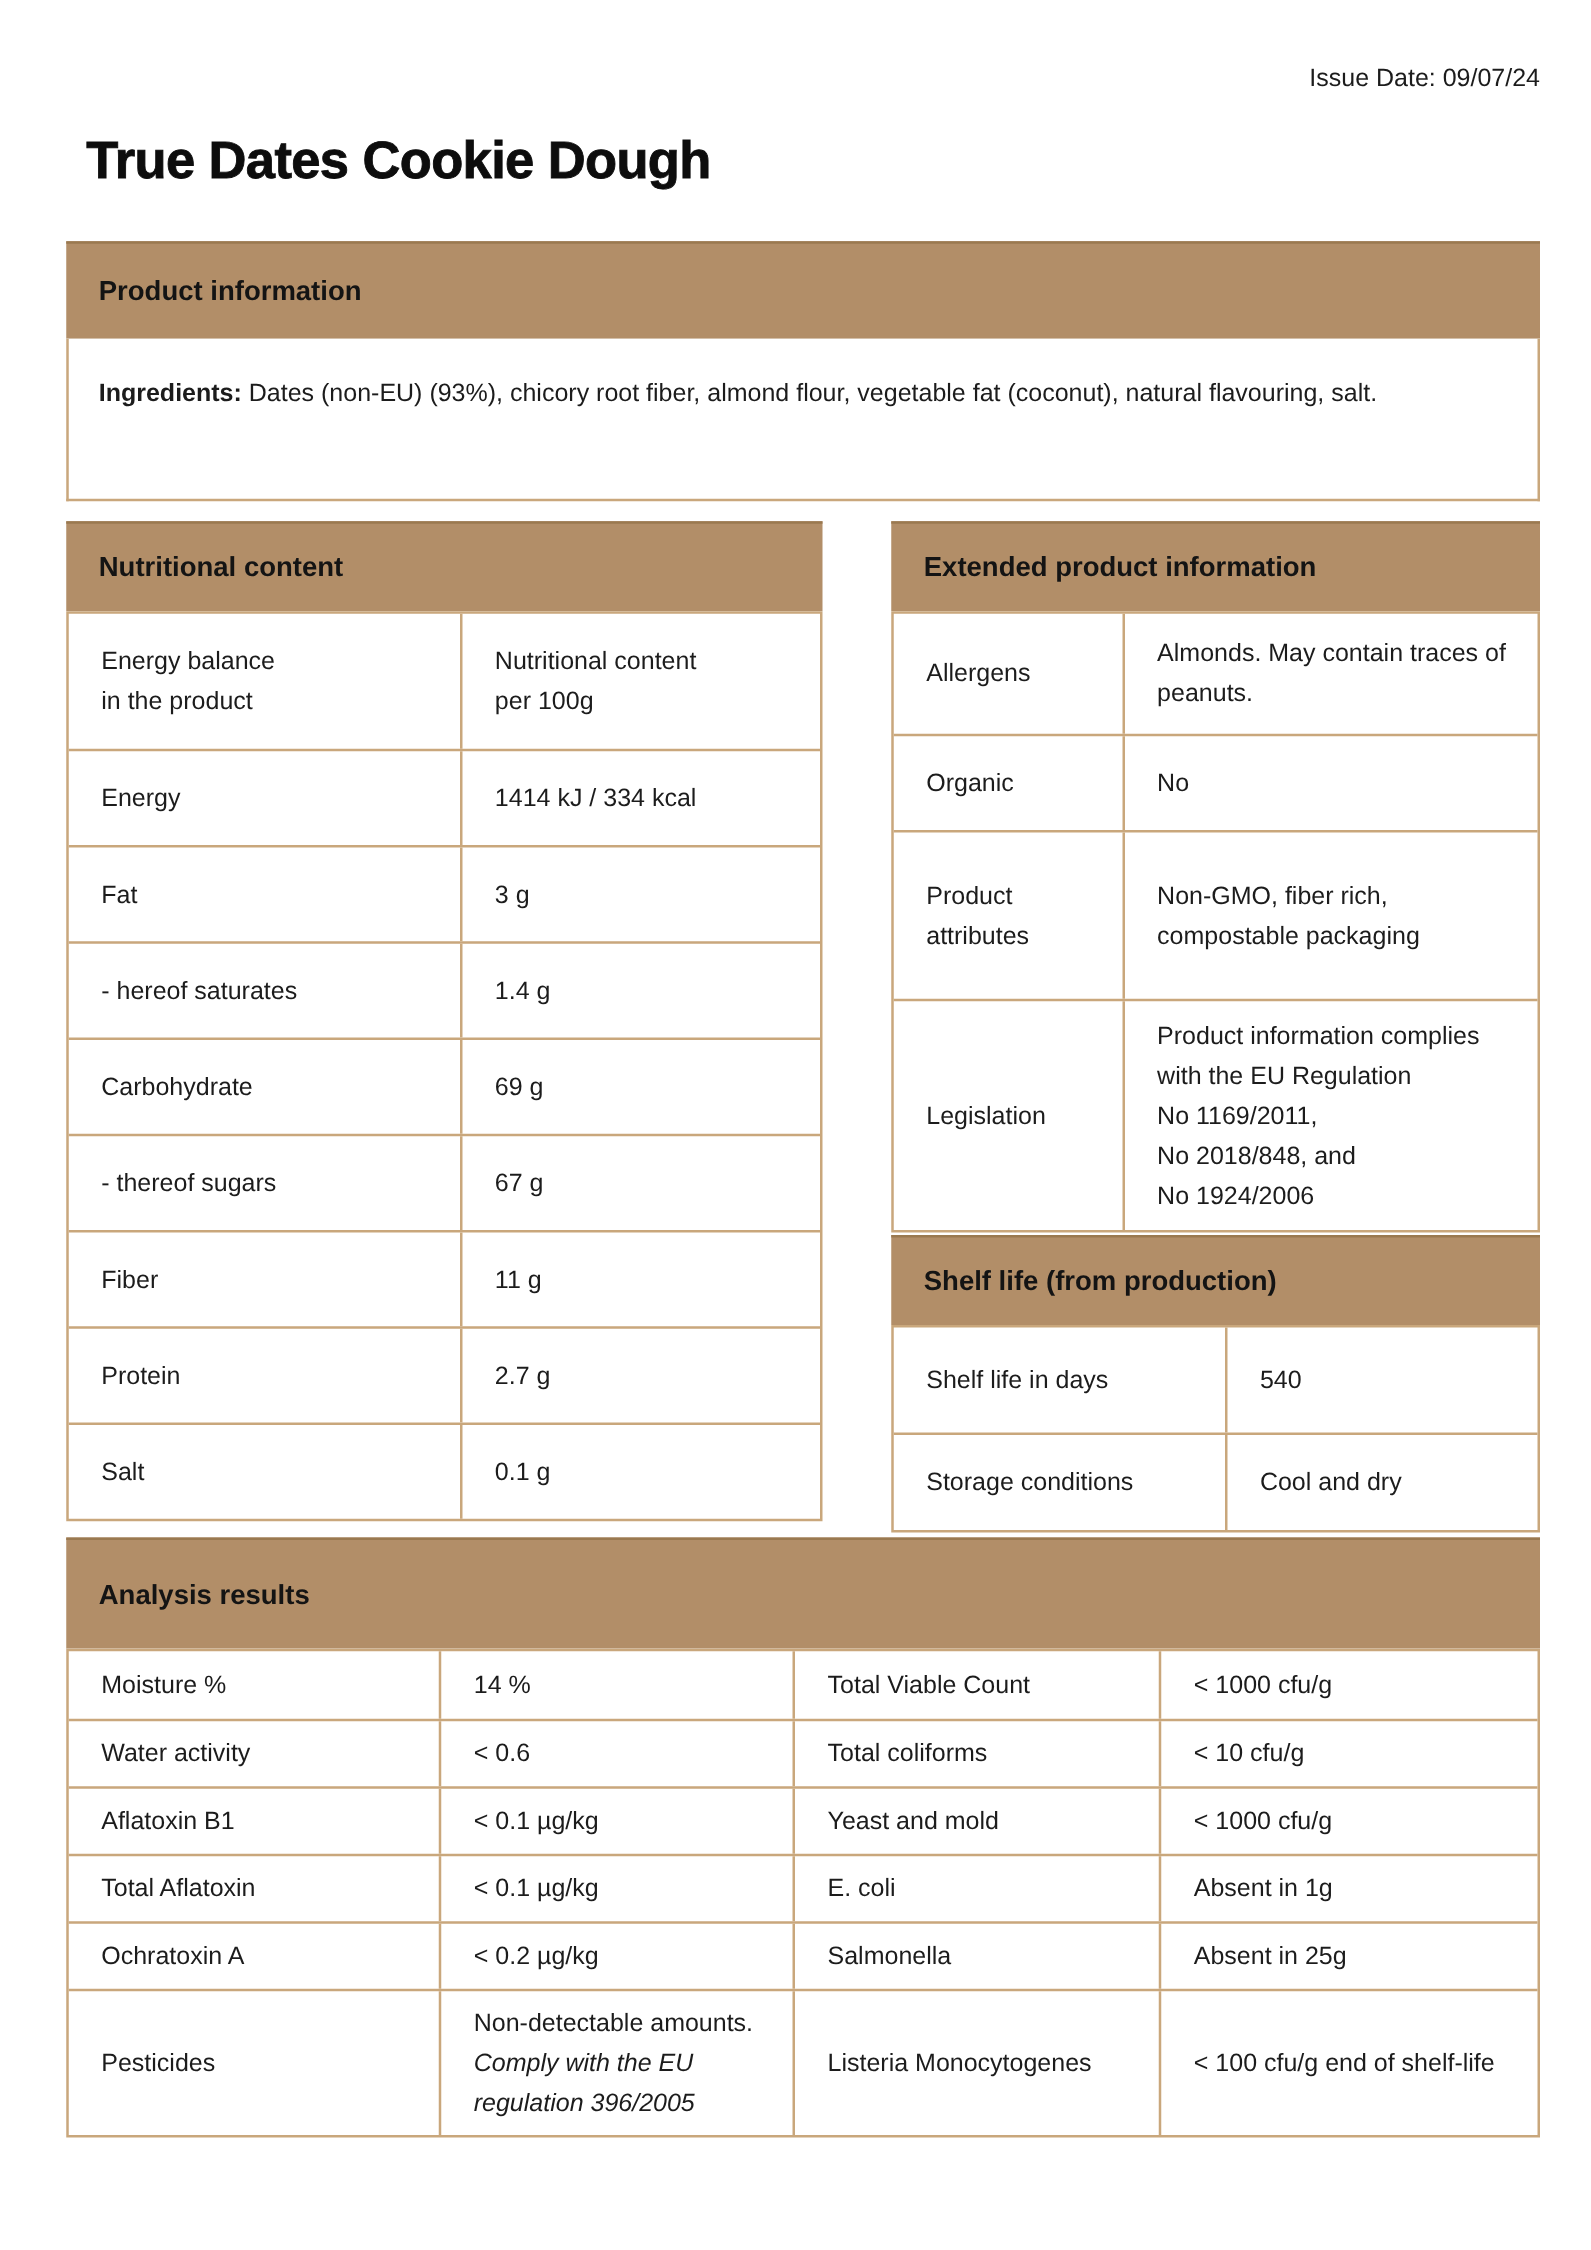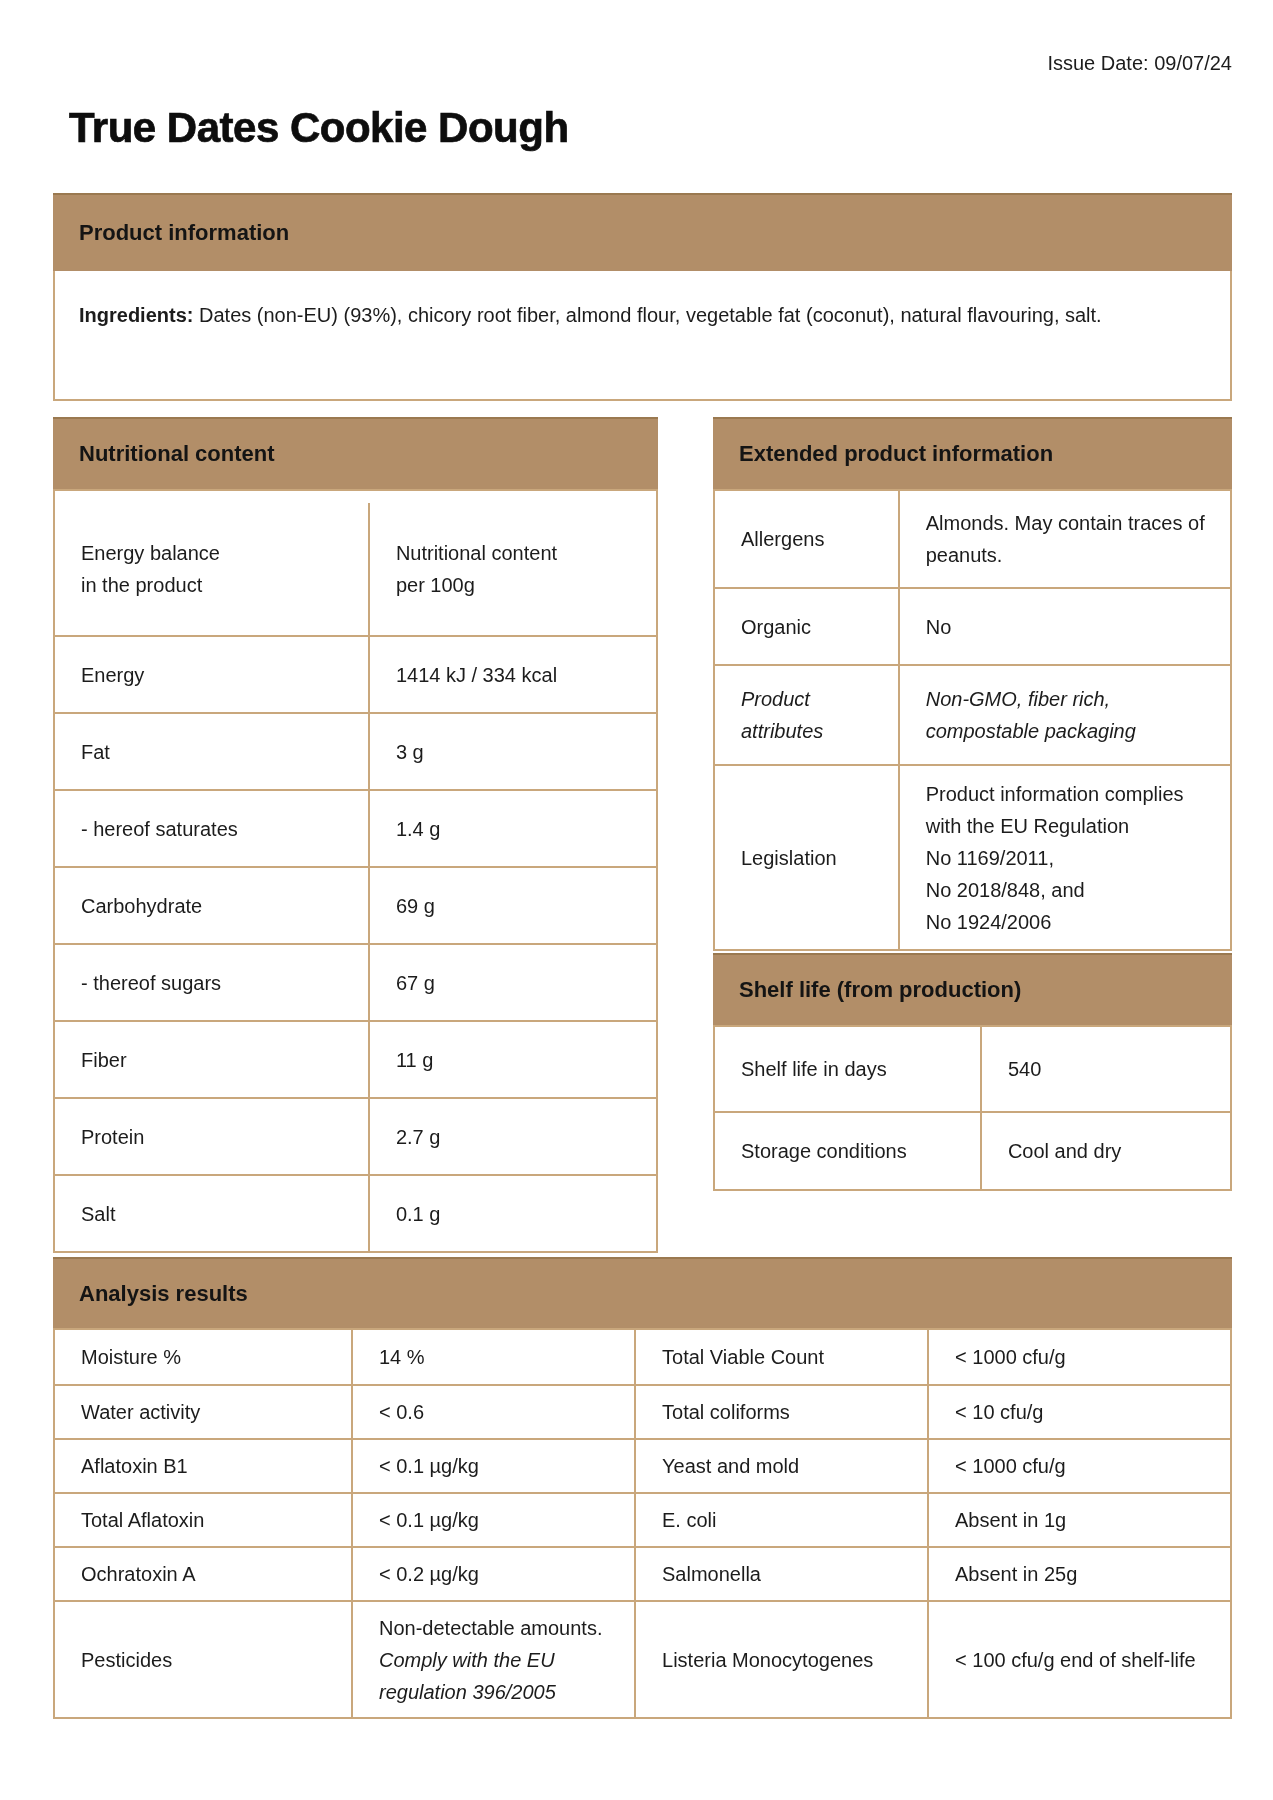--- a/index.html
+++ b/index.html
@@ -22,21 +22,21 @@
     -webkit-text-stroke:0.7px #0d0d0d;
   }
   .content{position:absolute;left:53px;top:193px;width:1179px;}
   .bar{
     background:var(--tan);border-top:2px solid var(--tan-dark);
     display:flex;align-items:center;padding-left:26px;
     font-weight:bold;font-size:22px;color:#141414;
   }
   .bar.h78{height:78px;}
   .bar.h72{height:72px;}
-  .bar.h73{height:71px;}
+  .bar.h73{height:89px;}
   .prod-body{
     border:2px solid var(--line);border-top:none;background:#fff;
     height:130px;padding:24px 24px 0 24px;
   }
   .prod-body p{
     font-size:20px;line-height:40px;text-align:justify;
   }
   .prod-body b{font-weight:bold;}
   .columns{display:flex;margin-top:16px;align-items:flex-start;}
   .col-left{width:605px;}
@@ -47,27 +47,27 @@
   .td{
     display:flex;flex-direction:column;justify-content:center;
     padding:6px 16px 6px 26px;line-height:32px;font-size:20px;
     white-space:pre-line;
   }
   .td + .td{border-left:2px solid var(--line);}
   
   .nutri .td:nth-child(1){width:315px;}
   .nutri .td:nth-child(2){width:290px;}
   .nutri .tr{height:77px;}
-  .nutri .tr.head{height:132px;margin-top:12px;}
+  .nutri .tr.head{height:108px;}
   
   .ext .td:nth-child(1){width:184px;}
   .ext .td:nth-child(2){width:335px;}
   .ext .tr:nth-child(1){height:96px;border-radius:23px;}
   .ext .tr:nth-child(2){height:77px;}
-  .ext .tr:nth-child(3){height:100px;font-style:italic;}
+  .ext .tr:nth-child(3){height:135px;}
   .ext .tr:nth-child(4){height:185px;}
   
   .shelf-bar{margin-top:2px;text-align:right;}
   .shelf .td:nth-child(1){width:267px;}
   .shelf .td:nth-child(2){width:252px;}
   .shelf .tr:nth-child(1){height:84px;}
   .shelf .tr:nth-child(2){height:78px;}
   
   .analysis-section{margin-top:4px;}
   .ana .td:nth-child(1){width:297px;}

